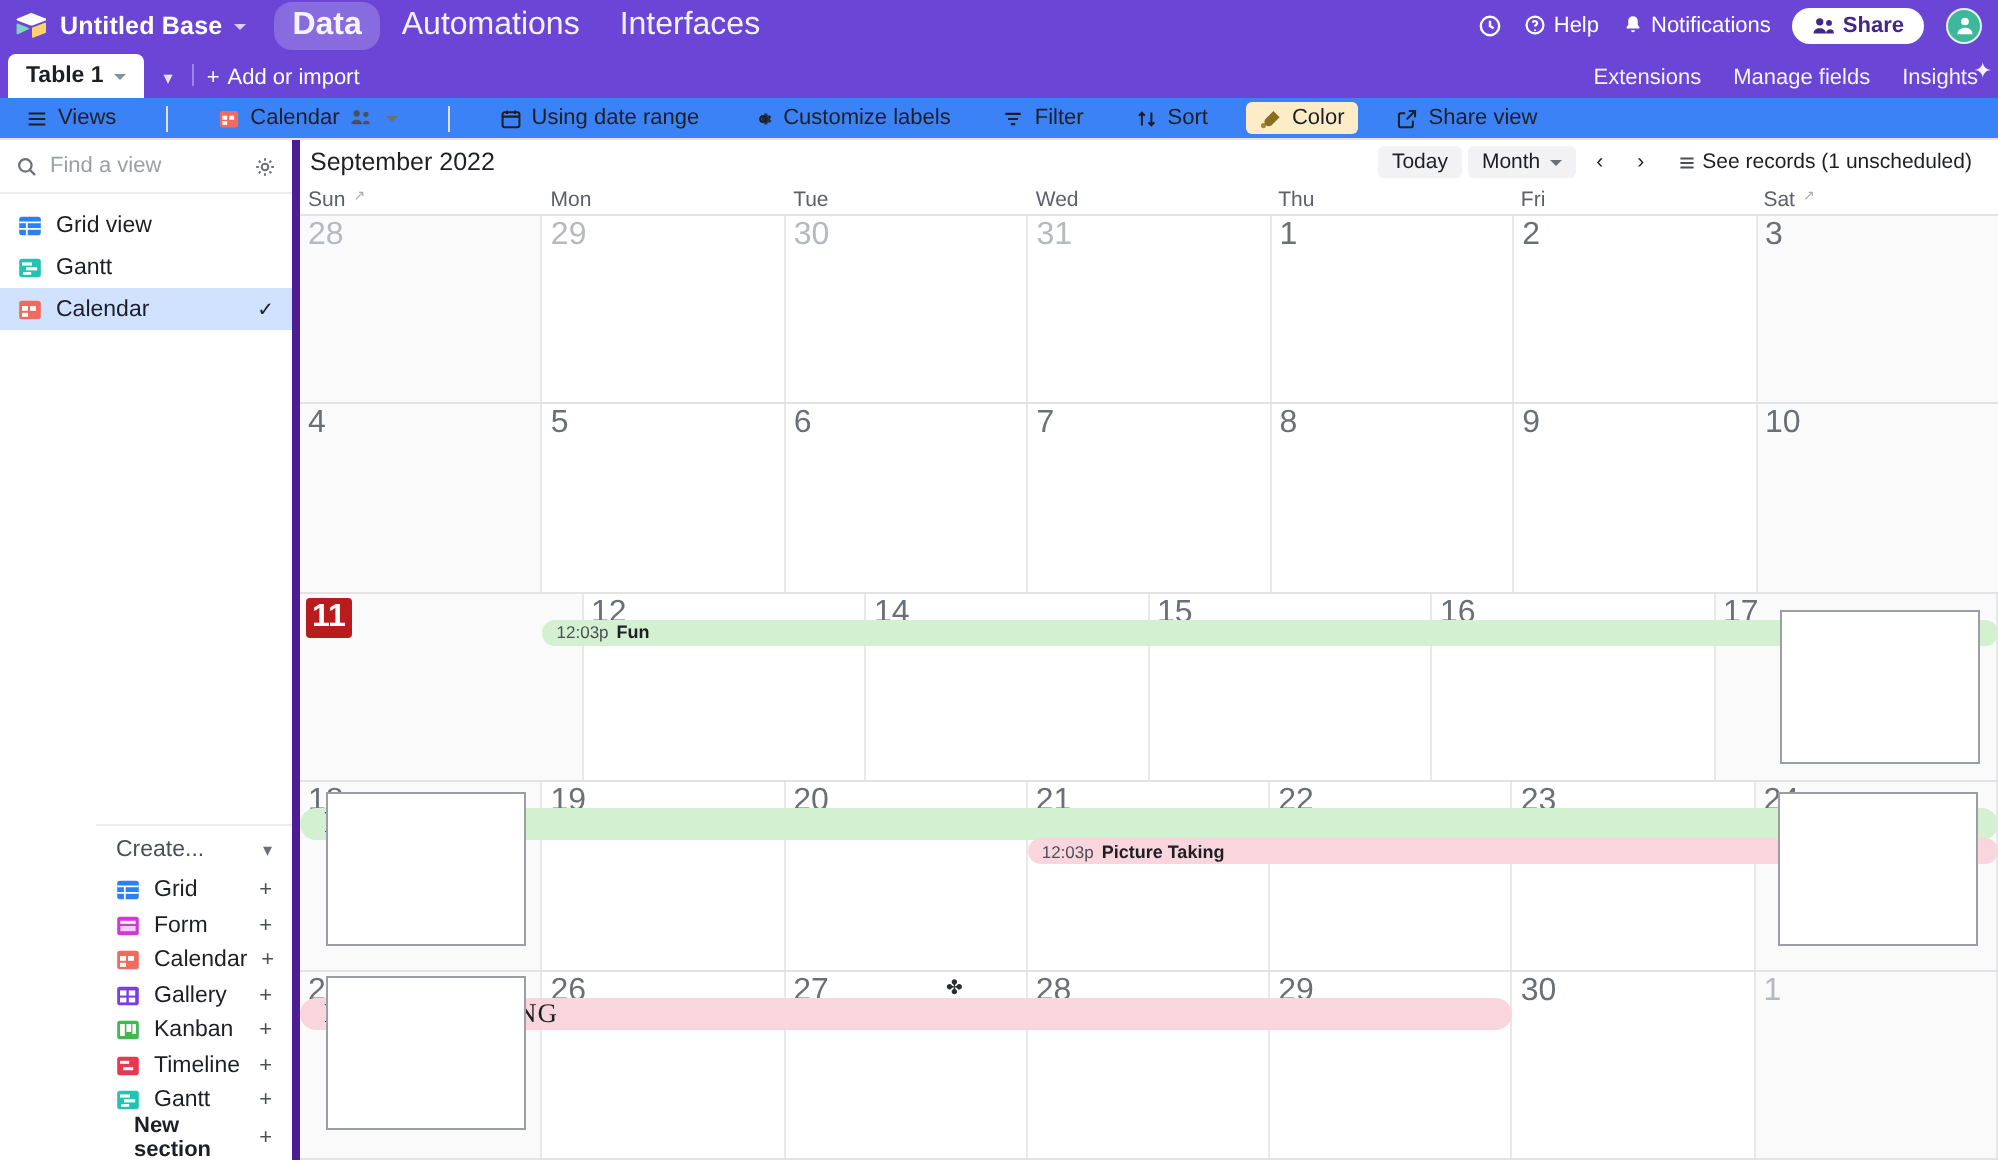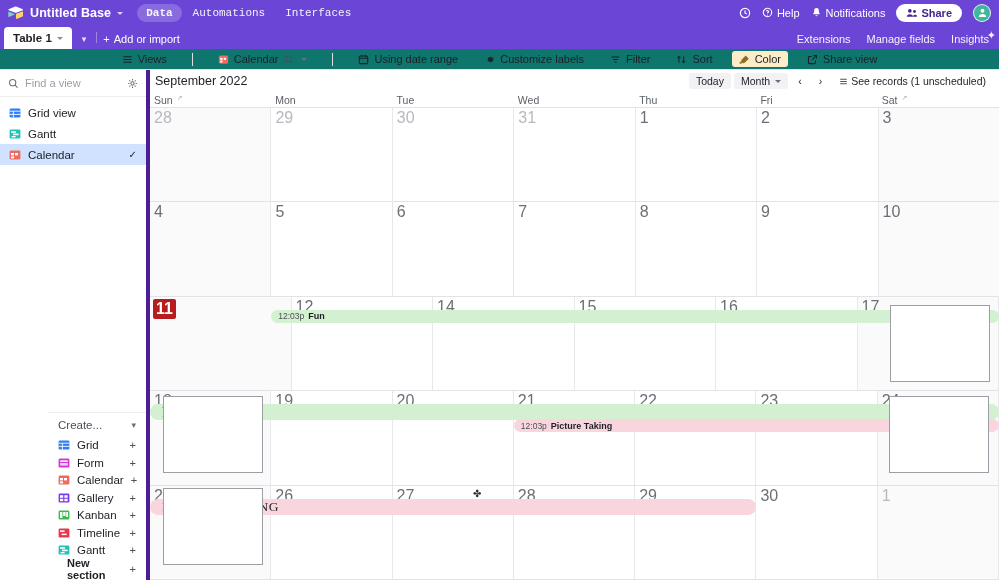--- a/index.html
+++ b/index.html
@@ -21,22 +21,22 @@
   .brand-logo svg { display: block; }
   .base-title { font-size: 12.5px; font-weight: 700; letter-spacing: .1px; }
   .caret-sm {
     margin-left: 6px; width: 0; height: 0;
     border-left: 3.5px solid transparent; border-right: 3.5px solid transparent;
     border-top: 3.5px solid rgba(255,255,255,.75);
     display: inline-block; position: relative; top: 1px;
   }
   .topnav { display: flex; align-items: center; margin-left: 14px; gap: 2px; }
   .topnav-item {
-    font-size: 11px; padding: 3px 9px; border-radius: 9px;
-    color: rgba(255,255,255,.92); white-space: nowrap; font-family: Liberation Mono, monospace;
+    font-size: 16px; padding: 3px 9px; border-radius: 9px;
+    color: rgba(255,255,255,.92); white-space: nowrap;
   }
   .topnav-item.active { background: rgba(255,255,255,.2); font-weight: 600; }
   .top-right { margin-left: auto; display: flex; align-items: center; gap: 11px; }
   .top-right-item {
     display: flex; align-items: center; gap: 4px;
     font-size: 11px; color: #fff; white-space: nowrap;
   }
   .share-btn {
     background: #fff; color: #42268c; border-radius: 11px;
     padding: 3px 10px; font-size: 11px; font-weight: 600;
@@ -70,22 +70,22 @@
   .add-import {
     display: flex; align-items: center; gap: 4px;
     color: #fff; font-size: 11px; margin-bottom: 4px;
   }
   .tabbar-right { margin-left: auto; display: flex; align-items: center; gap: 16px; padding-right: 10px; margin-bottom: 4px; }
   .tabbar-right span { color: rgba(255,255,255,.93); font-size: 11px; }
   .insights-wrap { position: relative; }
   .insights-star { position: absolute; top: -4px; right: -7px; color: #ffd466; font-size: 9px; }
   
   .toolbar {
-    height: 21px; background: #0f766e; border-bottom: 1px solid #e3e3e6;
-    display: flex; align-items: center; padding: 0 6px; gap: 12px; justify-content: center;
+    height: 21px; background: #3b82f6; border-bottom: 1px solid #e3e3e6;
+    display: flex; align-items: center; padding: 0 6px; gap: 12px;
   }
   .tb-item {
     display: flex; align-items: center; gap: 5px;
     padding: 2px 7px; font-size: 11px; color: #1d1f25;
     border-radius: 3px; white-space: nowrap;
   }
   .tb-item.accent { background: #fdecc8; }
   .tb-sep { width: 1px; height: 13px; background: #e0e0e3; margin: 0 6px; }
   .tb-caret {
     width: 0; height: 0; border-left: 3px solid transparent;

